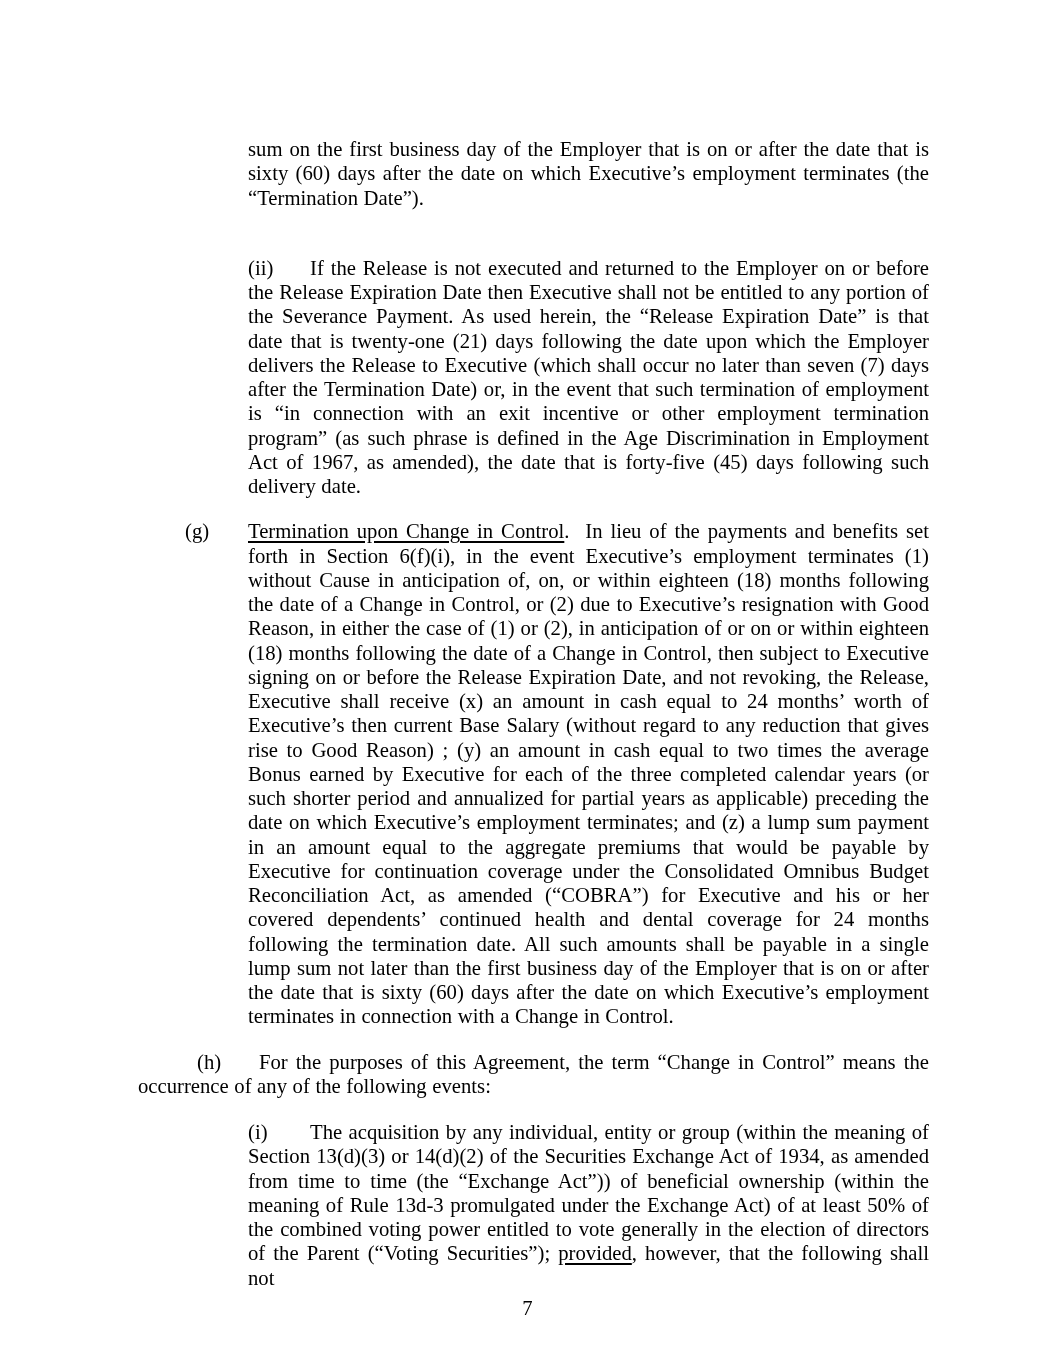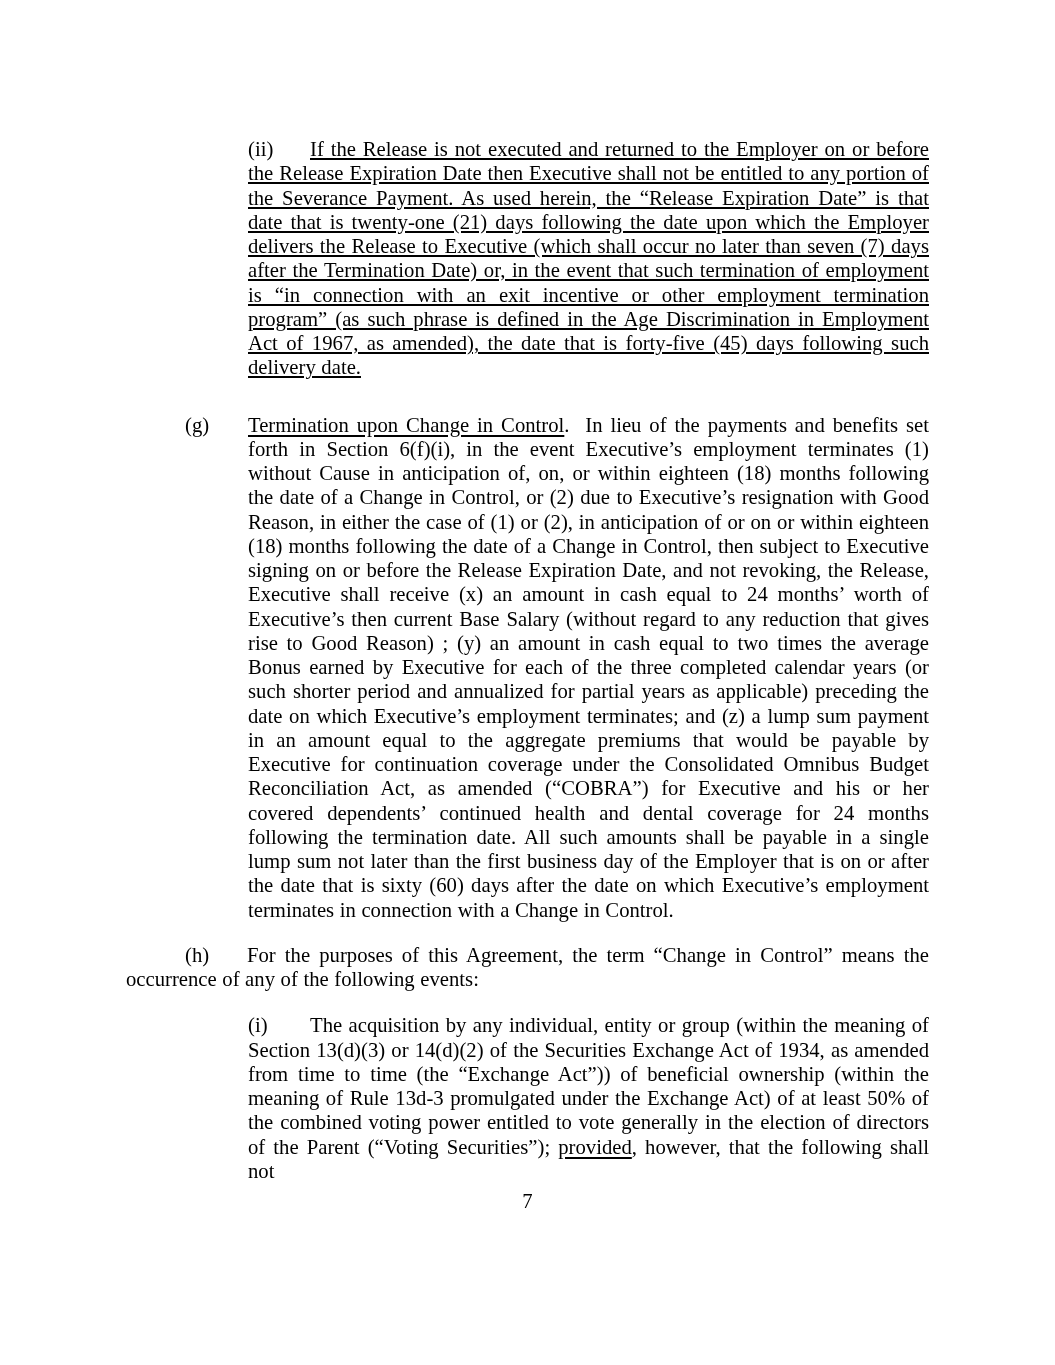--- a/index.html
+++ b/index.html
@@ -30,35 +30,36 @@
   .indent2 { margin-left: 122px; }
   
   .hang { position: relative; padding-left: 122px; }
   .hang-label { position: absolute; left: 59px; top: 0; }
   
   .firstline { text-indent: 59px; }
   
   .label-cell { display: inline-block; width: 62px; text-indent: 0; }
   .u { text-decoration: underline; text-underline-offset: 3px; }
   .mb-p1 { margin-bottom: 46px; }
-  .mb-p2 { margin-bottom: 33px; text-decoration: underline; }
+  .mb-p2 { margin-bottom: 21px; }
   .mb-p3 { margin-bottom: 21px; }
-  .mb-p4 { margin-bottom: 22px; }
+  .mb-p4 { margin-bottom: 22px; margin-left: 12px; }
   .mb-p5 { margin-bottom: 6px; font-family: Liberation Serif, serif; }
   .page-number {
     text-align: center;
     font-size: 20.7px;
     line-height: 24.25px;
   }
 </style>
 </head>
 <body>
 
 <div class="page">
 
+  <p class="para indent2 mb-p1"><span>sum on the first business day of the Employer that is on or after the date that is sixty (60) days after the date on which Executive’s employment terminates (the “Termination Date”).</span></p>
 
   <p class="para indent2 mb-p2"><span class="label-cell">(ii)</span><span>If the Release is not executed and returned to the Employer on or before the Release Expiration Date then Executive shall not be entitled to any portion of the Severance Payment. As used herein, the “Release Expiration Date” is that date that is twenty-one (21) days following the date upon which the Employer delivers the Release to Executive (which shall occur no later than seven (7) days after the Termination Date) or, in the event that such termination of employment is “in connection with an exit incentive or other employment termination program” (as such phrase is defined in the Age Discrimination in Employment Act of 1967, as amended), the date that is forty-five (45) days following such delivery date.</span></p>
 
   <p class="para hang mb-p3"><span class="hang-label">(g)</span><span class="u">Termination upon Change in Control</span><span>.&nbsp; In lieu of the payments and benefits set forth in Section 6(f)(i), in the event Executive’s employment terminates (1) without Cause in anticipation of, on, or within eighteen (18) months following the date of a Change in Control, or (2) due to Executive’s resignation with Good Reason, in either the case of (1) or (2), in anticipation of or on or within eighteen (18) months following the date of a Change in Control, then subject to Executive signing on or before the Release Expiration Date, and not revoking, the Release, Executive shall receive (x) an amount in cash equal to 24 months’ worth of Executive’s then current Base Salary (without regard to any reduction that gives rise to Good Reason) ; (y) an amount in cash equal to two times the average Bonus earned by Executive for each of the three completed calendar years (or such shorter period and annualized for partial years as applicable) preceding the date on which Executive’s employment terminates; and (z) a lump sum payment in an amount equal to the aggregate premiums that would be payable by Executive for continuation coverage under the Consolidated Omnibus Budget Reconciliation Act, as amended (“COBRA”) for Executive and his or her covered dependents’ continued health and dental coverage for 24 months following the termination date. All such amounts shall be payable in a single lump sum not later than the first business day of the Employer that is on or after the date that is sixty (60) days after the date on which Executive’s employment terminates in connection with a Change in Control.</span></p>
 
   <p class="para firstline mb-p4"><span class="label-cell">(h)</span><span>For the purposes of this Agreement, the term “Change in Control” means the occurrence of any of the following events:</span></p>
 
   <p class="para indent2 mb-p5"><span class="label-cell">(i)</span><span>The acquisition by any individual, entity or group (within the meaning of Section 13(d)(3) or 14(d)(2) of the Securities Exchange Act of 1934, as amended from time to time (the “Exchange Act”)) of beneficial ownership (within the meaning of Rule 13d-3 promulgated under the Exchange Act) of at least 50% of the combined voting power entitled to vote generally in the election of directors of the Parent (“Voting Securities”); </span><span class="u">provided</span><span>, however, that the following shall not</span></p>
 
   <div class="page-number">7</div>

